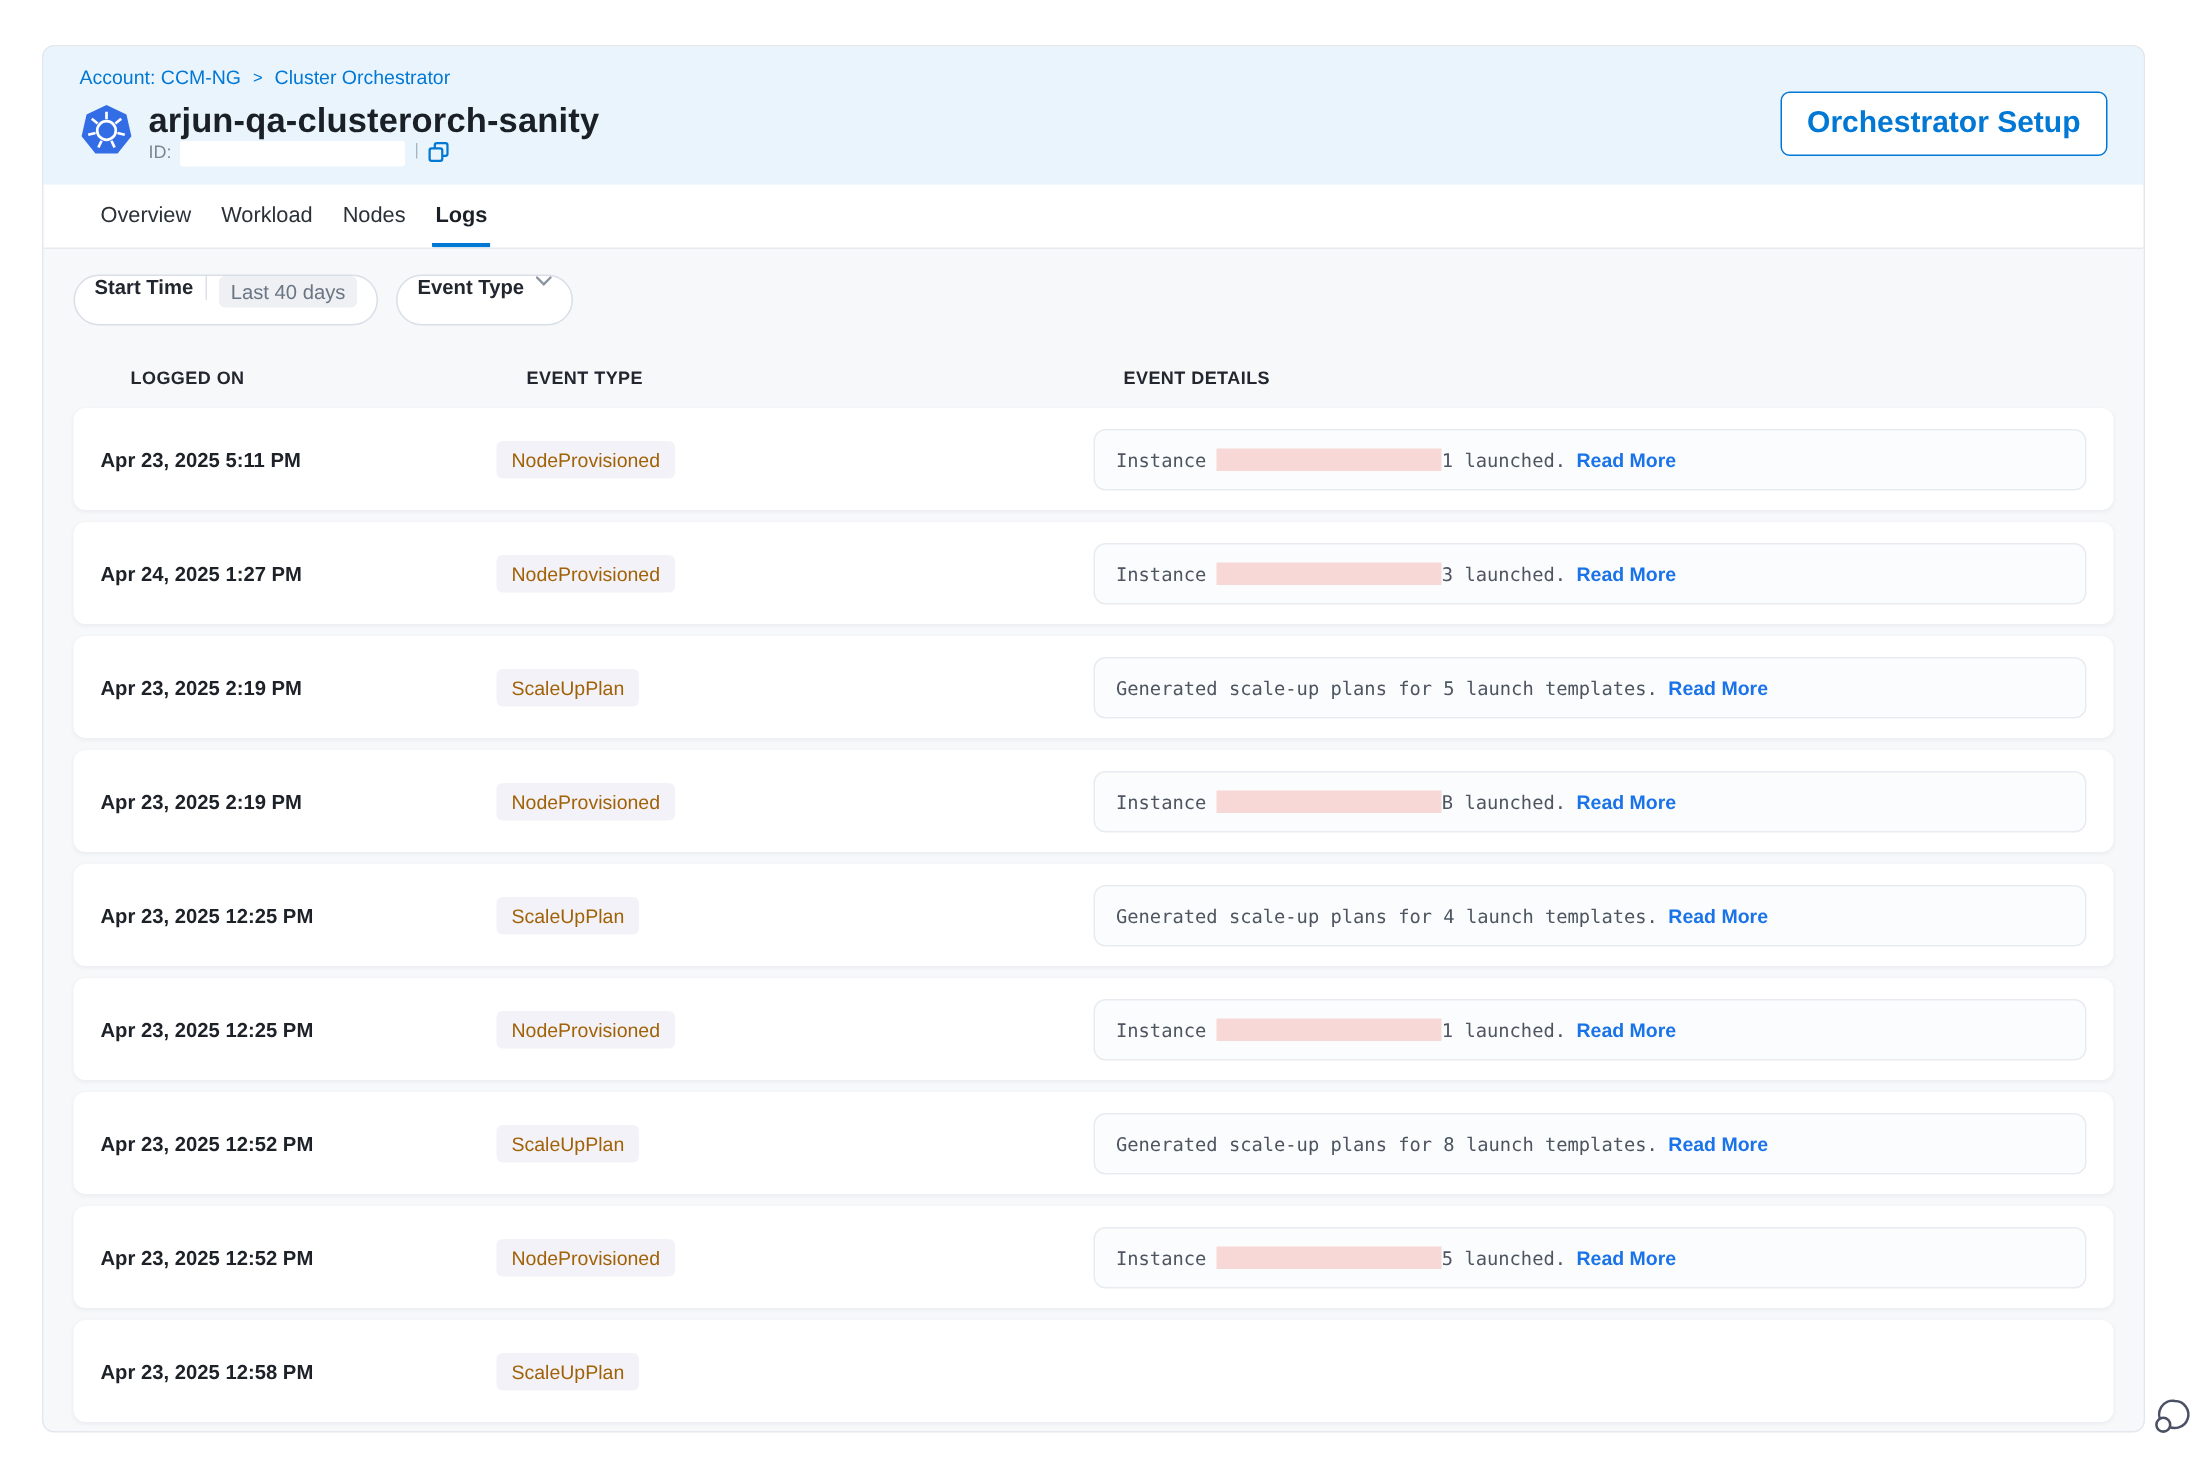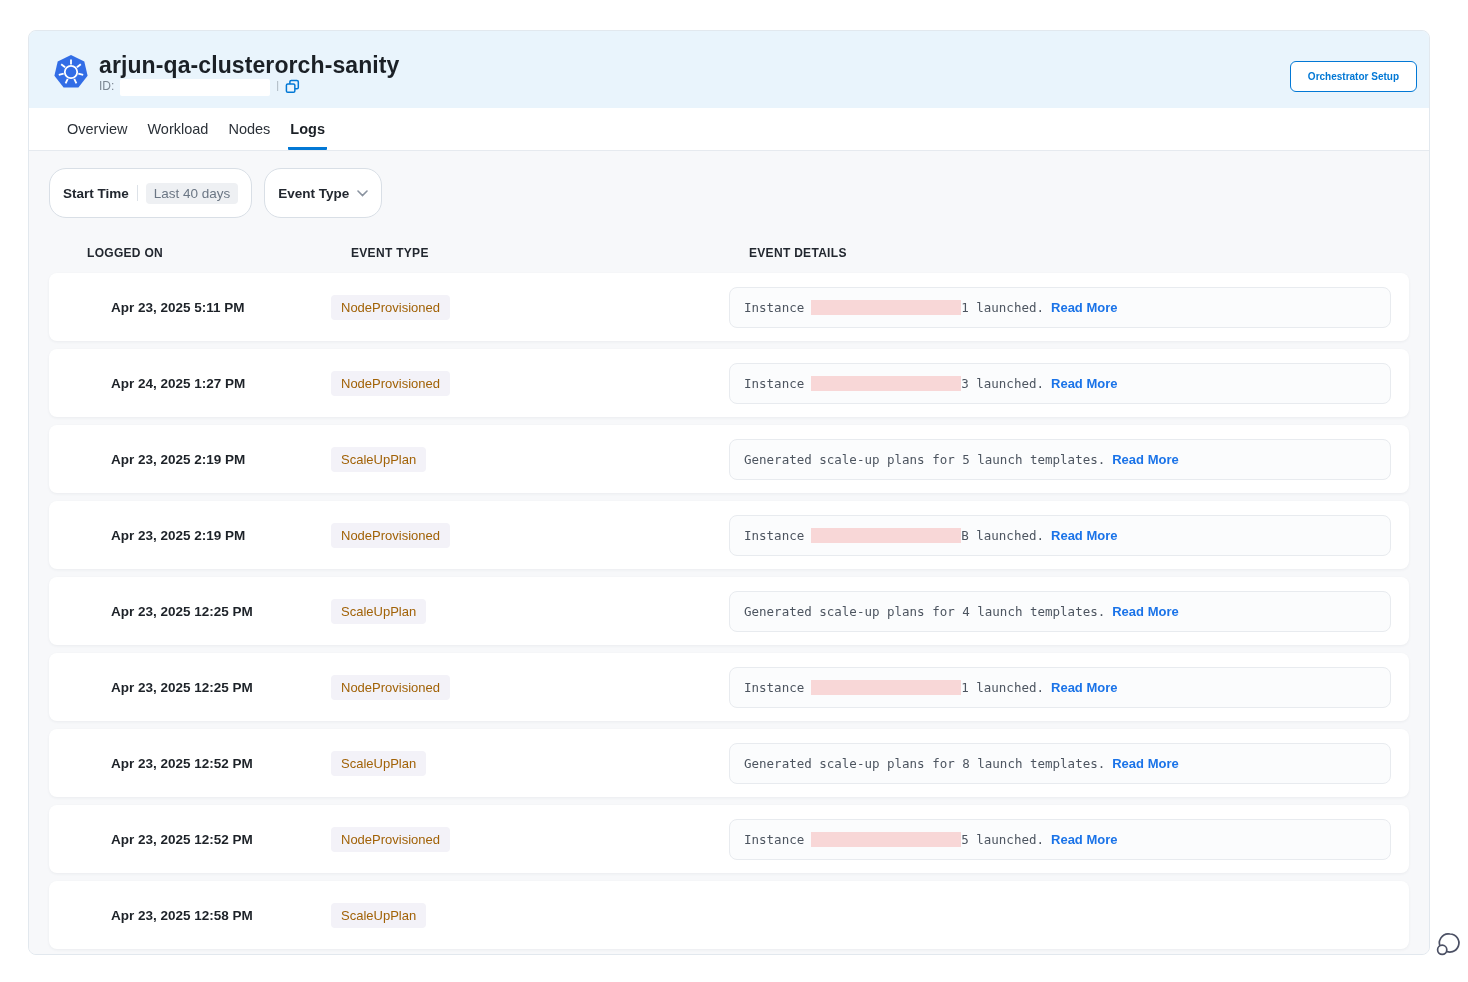--- a/index.html
+++ b/index.html
@@ -18,55 +18,55 @@
   .title-row { display:flex; align-items:flex-start; gap:10px; margin-top:8px; }
   .k8s-icon { width:36px; height:36px; flex:0 0 auto; margin-top:2px; }
   .title-block {}
   .page-title { font-size:23px; font-weight:700; color:#1b2026; letter-spacing:.1px; }
   .id-row { display:flex; align-items:flex-start; gap:6px; margin-top:0; }
   .id-label { font-size:12px; color:#7c8792; }
   .id-redacted { width:150px; height:17px; background:#ffffff; border-radius:2px; }
   .id-sep { color:#aab4bd; font-size:11px; }
   .copy-icon { width:15px; height:15px; cursor:pointer; }
   .setup-btn {
-    position:absolute; right:12px; top:30px;
+    position:absolute; right:24px; top:30px;
     background:#ffffff; border:1px solid #0278d5; color:#0278d5;
-    font-size:10px; font-weight:700; font-family:"Liberation Sans", sans-serif;
+    font-size:20px; font-weight:700; font-family:"Liberation Sans", sans-serif;
     padding:9px 17px; border-radius:6px; cursor:pointer;
   }
 
   
   .tabs { background:#ffffff; border-bottom:1px solid #e6eaef; padding:0 0 0 36px; display:flex; gap:16px; }
   .tab { font-size:14.5px; color:#2b3138; padding:13px 2px 10px 2px; border-bottom:3px solid transparent; cursor:pointer; }
   .tab.active { font-weight:700; color:#1b2026; border-bottom-color:#0278d5; border-radius:1px; }
 
   
   .content { padding:17px 20px 0 20px; background:#f7f8fa; }
   .filters { display:flex; gap:12px; }
   .pill {
     background:#ffffff; border:1px solid #d9dfe6; border-radius:17px;
-    height:50px; display:flex; align-items:center; padding:0 13px; gap:8px; cursor:pointer;
+    height:34px; display:flex; align-items:flex-start; padding:0 13px; gap:8px; cursor:pointer;
   }
   .pill-label { font-size:13.5px; font-weight:700; color:#22272f; }
   .pill-divider { width:1px; height:16px; background:#dde2e8; }
   .pill-chip { background:#eef0f3; color:#6b7684; font-size:13.5px; padding:3px 8px; border-radius:4px; }
   .chevron { width:11px; height:7px; }
 
   .table-header {
     display:grid; grid-template-columns:264px 398px 1fr;
     padding:0 0 0 38px; margin-top:28px; margin-bottom:13px;
   }
   .th { font-size:12px; font-weight:700; color:#22272f; letter-spacing:.3px; }
 
   .row {
     display:grid; grid-template-columns:264px 398px 1fr; align-items:center;
     background:#ffffff; border-radius:8px; box-shadow:0 1px 3px rgba(40,50,60,.06);
     padding:13px 18px; min-height:68px; margin-bottom:8px;
   }
-  .date { font-size:13.5px; font-weight:600; color:#1d2228;margin-left:44px; }
+  .date { font-size:13.5px; font-weight:600; color:#1d2228; }
   .badge {
     display:inline-block; background:#f3f2f8; border-radius:4px;
     padding:5px 10px; font-size:13px; color:#a16207;
   }
   .detail-box {
     border:1px solid #e8ebef; background:#fbfcfd; border-radius:8px;
     padding:12px 14px; font-family:"DejaVu Sans Mono", monospace;
     font-size:12.5px; color:#4d5560; white-space:nowrap; overflow:hidden;
   }
   .redacted { display:inline-block; width:150px; height:15px; background:#f8d7d7; vertical-align:text-bottom; margin-left:7px; }
@@ -74,20 +74,25 @@
   .row-sliver { background:#ffffff; border-radius:8px 8px 0 0; height:9px; box-shadow:0 1px 3px rgba(40,50,60,.06); }
 
   .chat-widget { position:absolute; left:1434px; top:930px; width:28px; height:28px; cursor:pointer; }
 </style>
 </head>
 <body>
 
 <div class="container">
 
   <div class="header">
+    <div class="breadcrumb">
+      <span class="crumb">Account: CCM-NG</span>
+      <span class="sep">&gt;</span>
+      <span class="crumb">Cluster Orchestrator</span>
+    </div>
     <div class="title-row">
       <svg class="k8s-icon" viewBox="0 0 36 36">
         <polygon points="18,1 31.3,7.4 34.6,21.8 25.4,33.4 10.6,33.4 1.4,21.8 4.7,7.4" fill="#326de6"></polygon>
         <circle cx="18" cy="18" r="6.2" fill="none" stroke="#ffffff" stroke-width="1.8"></circle>
         <line x1="18" y1="10.5" x2="18" y2="5.5" stroke="#ffffff" stroke-width="1.8"></line>
         <line x1="23.9" y1="13.3" x2="27.8" y2="10.2" stroke="#ffffff" stroke-width="1.8"></line>
         <line x1="25.3" y1="19.7" x2="30.2" y2="20.8" stroke="#ffffff" stroke-width="1.8"></line>
         <line x1="21.3" y1="24.8" x2="23.4" y2="29.3" stroke="#ffffff" stroke-width="1.8"></line>
         <line x1="14.7" y1="24.8" x2="12.6" y2="29.3" stroke="#ffffff" stroke-width="1.8"></line>
         <line x1="10.7" y1="19.7" x2="5.8" y2="20.8" stroke="#ffffff" stroke-width="1.8"></line>

